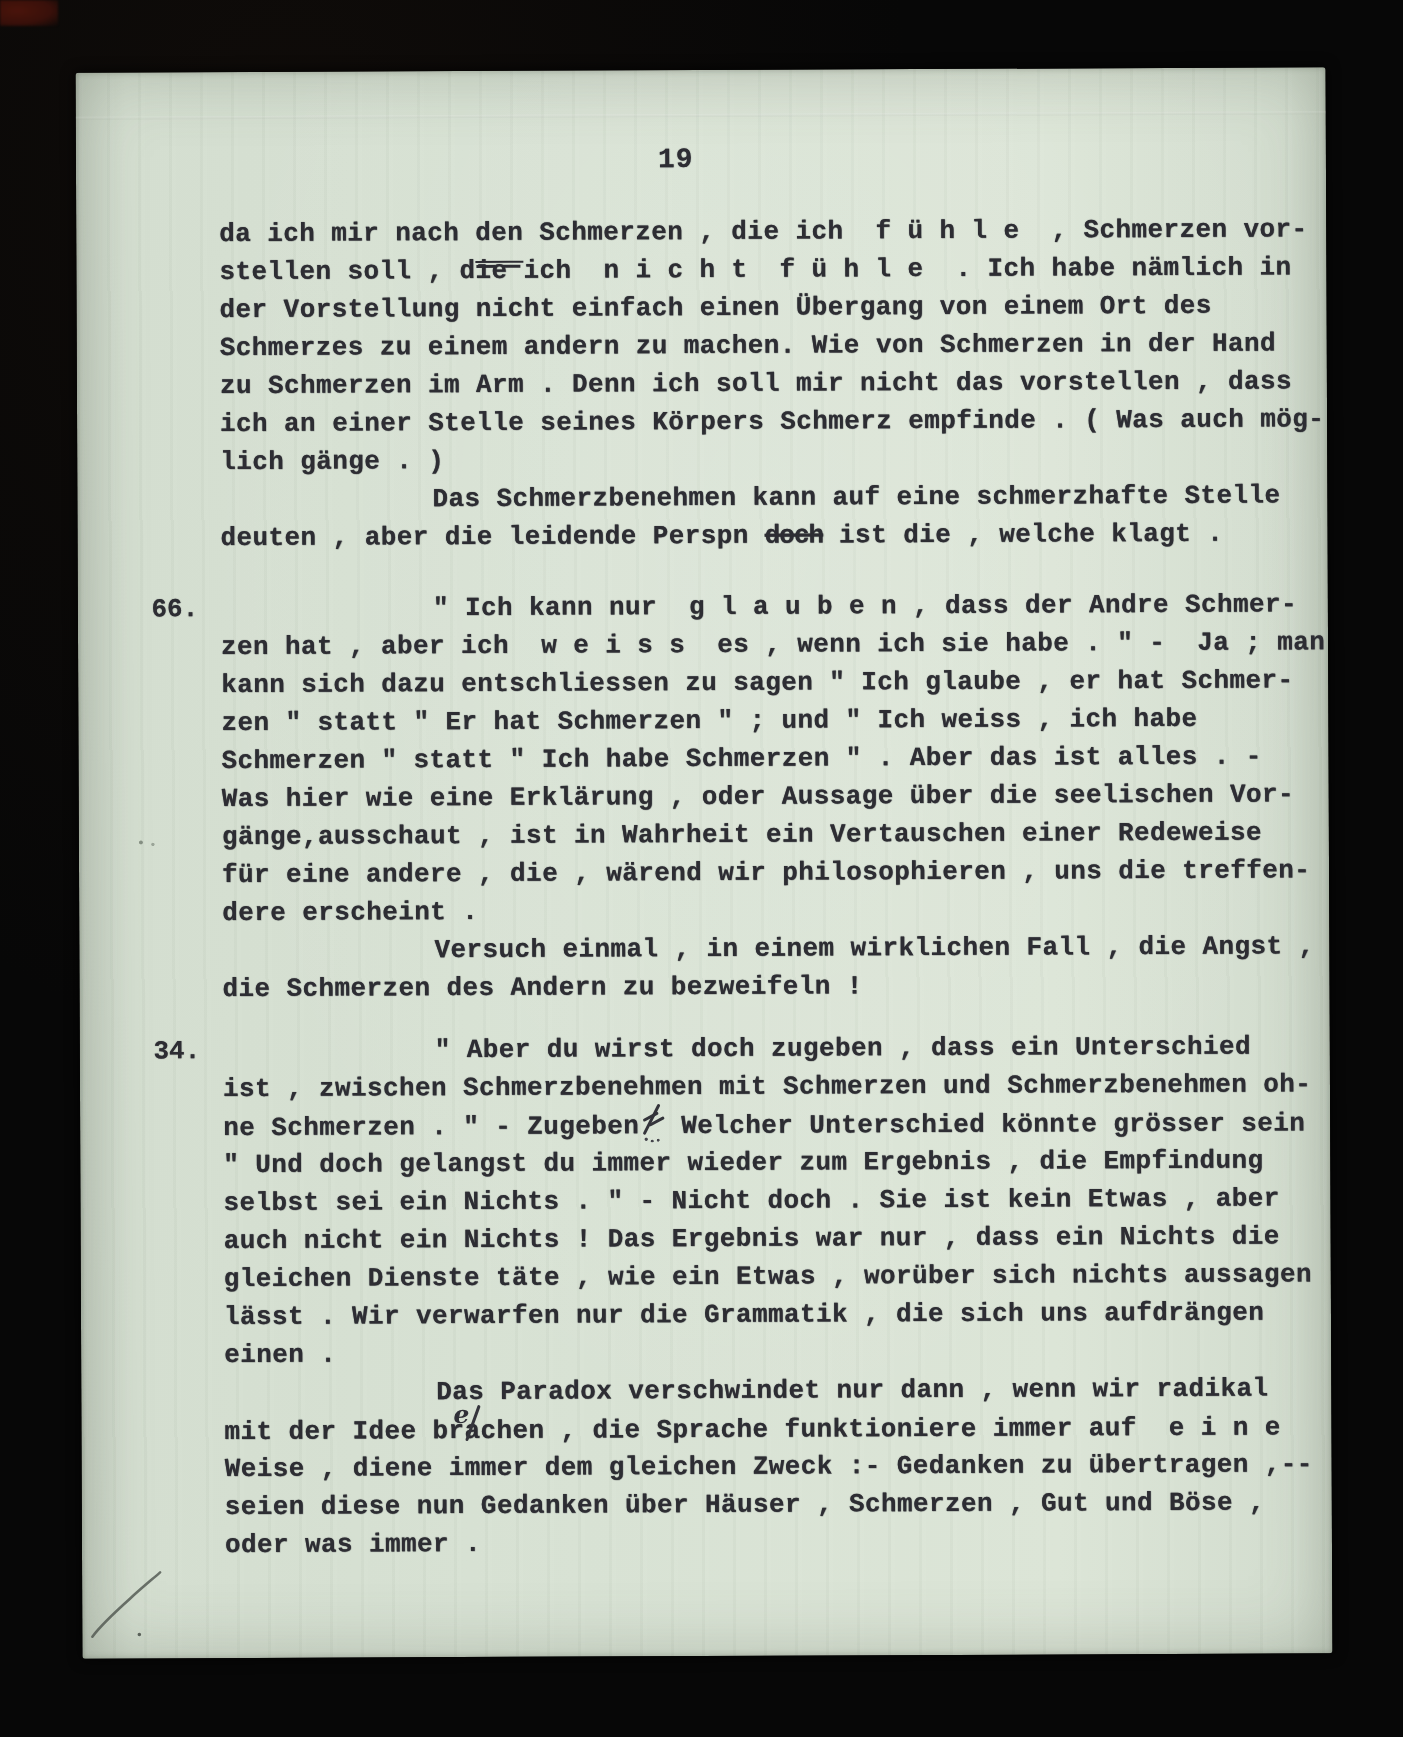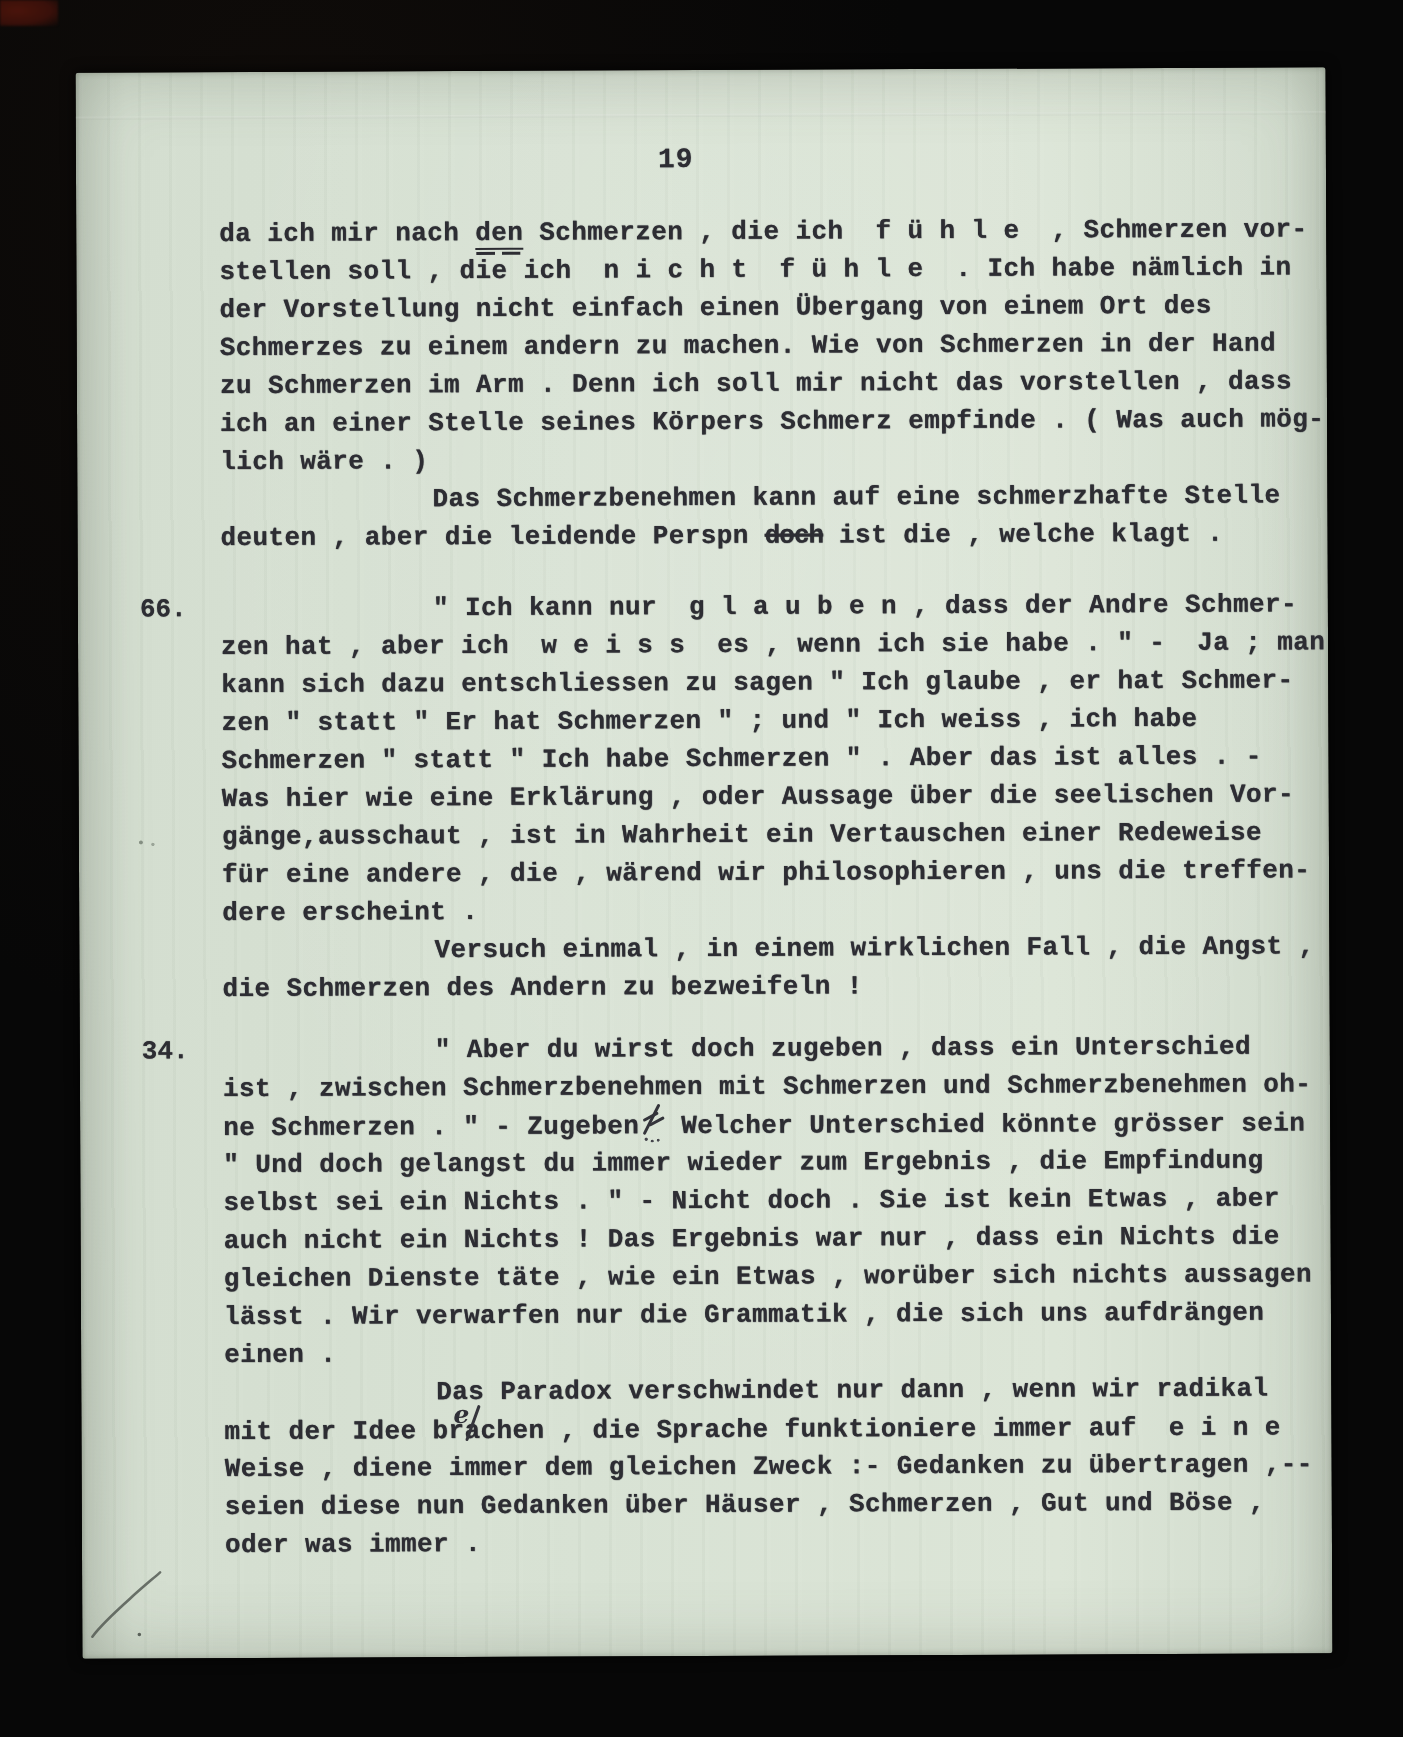--- a/index.html
+++ b/index.html
@@ -47,25 +47,26 @@
   .sec-c{top:960px;}
   .line{
     height:38px;line-height:38px;white-space:pre;
     text-shadow:0 0 1px rgba(45,45,52,0.75), 0.5px 0.5px 0 rgba(45,45,52,0.25);
   }
   .line.indent{padding-left:212px;}
   .section-label{
     position:absolute;left:62px;width:70px;
     font-size:26px;font-weight:700;line-height:38px;
     text-shadow:0 0 1px rgba(45,45,52,0.75);
+    text-align:center;
   }
   .lbl-66{top:518px;}
   .lbl-67{top:960px;}
   
-  .seg-u{position:relative;border-bottom:2px solid currentColor;padding-bottom:0px;}
+  .seg-u{position:relative;border-bottom:2px solid currentColor;padding-bottom:13px;}
   .seg-u::after{
     content:"";position:absolute;left:1px;right:3px;bottom:-7px;height:3px;
     background:linear-gradient(90deg, currentColor 0 42%, transparent 42% 58%, currentColor 58% 100%);
   }
   
   .seg-x{text-decoration:line-through;text-decoration-thickness:3px;letter-spacing:-1px;font-weight:700;}
   
   .seg-hwslash{
     display:inline-block;position:relative;width:26px;height:36px;vertical-align:-9px;
     background:
@@ -116,21 +117,21 @@
     <div class="section-label lbl-66">66.</div>
     <div class="section-label lbl-67">34.</div>
 
     <div class="section sec-a">
         <div class="line"><span>da ich mir nach </span><span class="seg-u">den</span><span> Schmerzen , die ich  f ü h l e  , Schmerzen vor-</span></div>
         <div class="line"><span>stellen soll , die ich  n i c h t  f ü h l e  . Ich habe nämlich in</span></div>
         <div class="line"><span>der Vorstellung nicht einfach einen Übergang von einem Ort des</span></div>
         <div class="line"><span>Schmerzes zu einem andern zu machen. Wie von Schmerzen in der Hand</span></div>
         <div class="line"><span>zu Schmerzen im Arm . Denn ich soll mir nicht das vorstellen , dass</span></div>
         <div class="line"><span>ich an einer Stelle seines Körpers Schmerz empfinde . ( Was auch mög-</span></div>
-        <div class="line"><span>lich wäre . )</span></div>
+        <div class="line"><span>lich gänge . )</span></div>
         <div class="line indent"><span>Das Schmerzbenehmen kann auf eine schmerzhafte Stelle</span></div>
         <div class="line"><span>deuten , aber die leidende Perspn </span><span class="seg-x">doch</span><span> ist die , welche klagt .</span></div>
       </div>
     <div class="section sec-b">
         <div class="line indent"><span>" Ich kann nur  g l a u b e n , dass der Andre Schmer-</span></div>
         <div class="line"><span>zen hat , aber ich  w e i s s  es , wenn ich sie habe . " -  Ja ; man</span></div>
         <div class="line"><span>kann sich dazu entschliessen zu sagen " Ich glaube , er hat Schmer-</span></div>
         <div class="line"><span>zen " statt " Er hat Schmerzen " ; und " Ich weiss , ich habe</span></div>
         <div class="line"><span>Schmerzen " statt " Ich habe Schmerzen " . Aber das ist alles . -</span></div>
         <div class="line"><span>Was hier wie eine Erklärung , oder Aussage über die seelischen Vor-</span></div>

